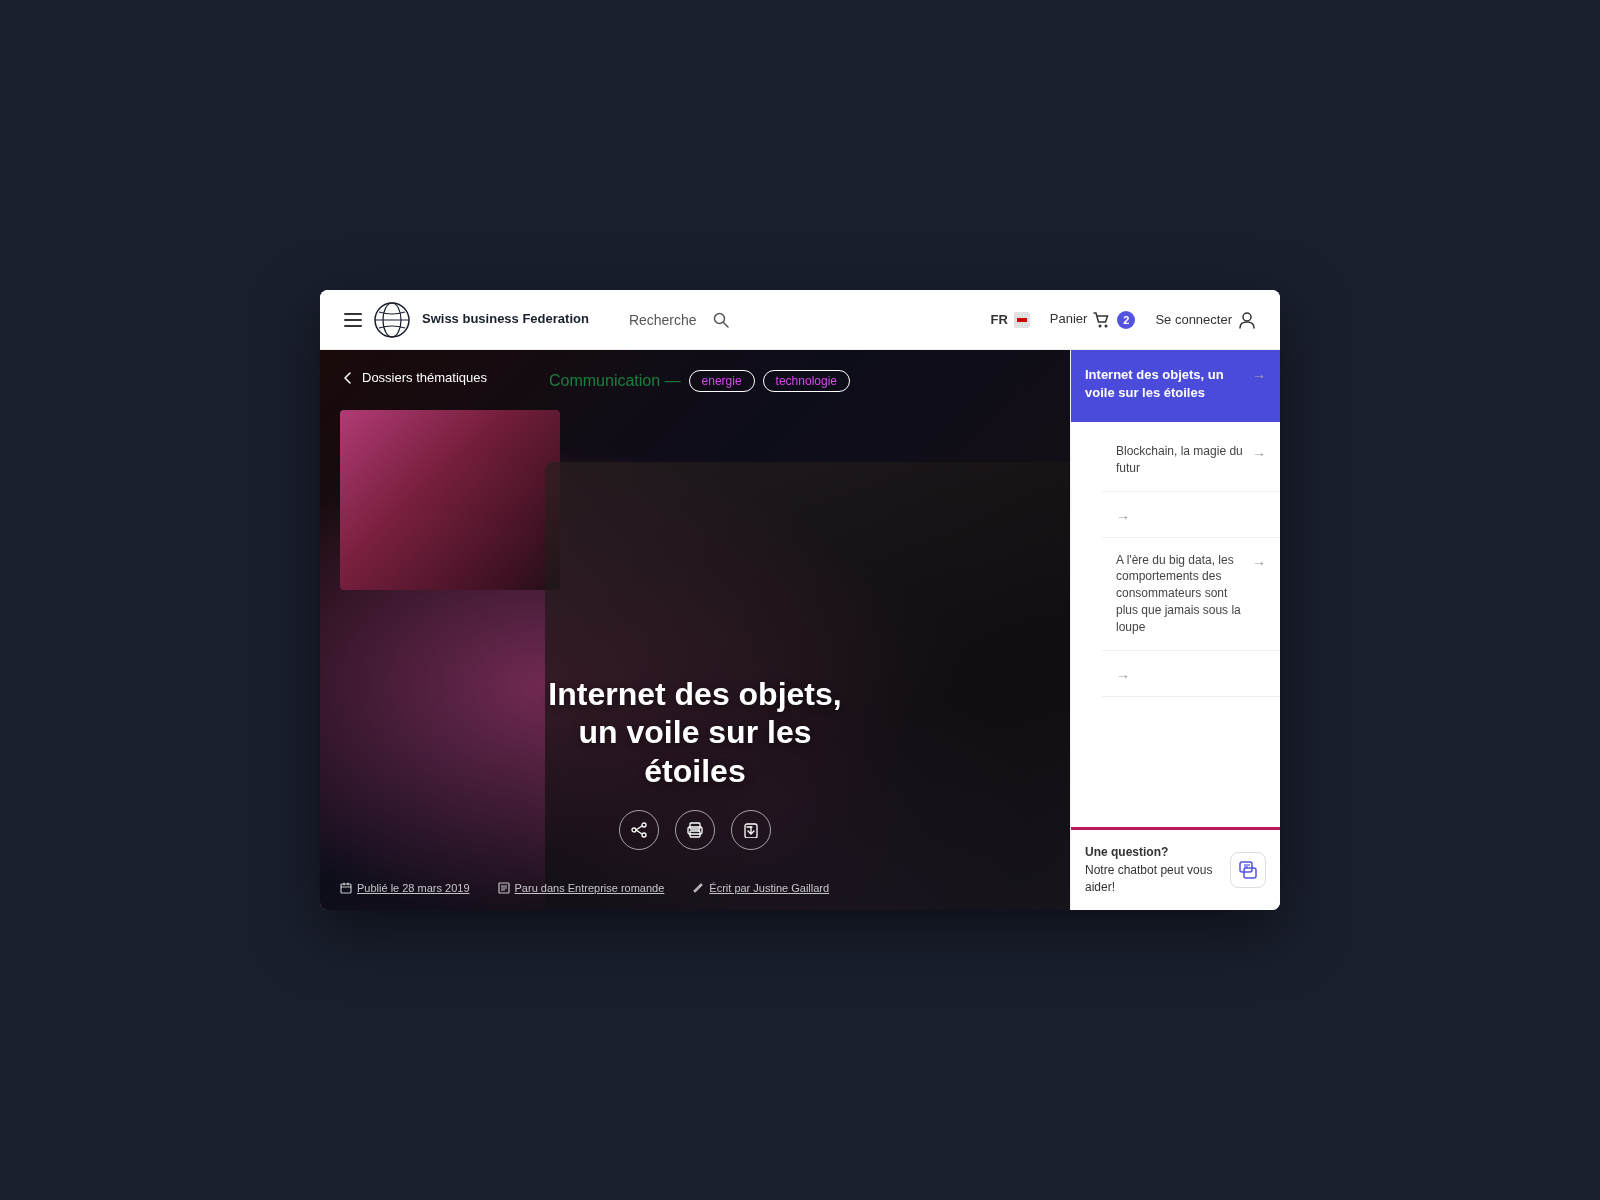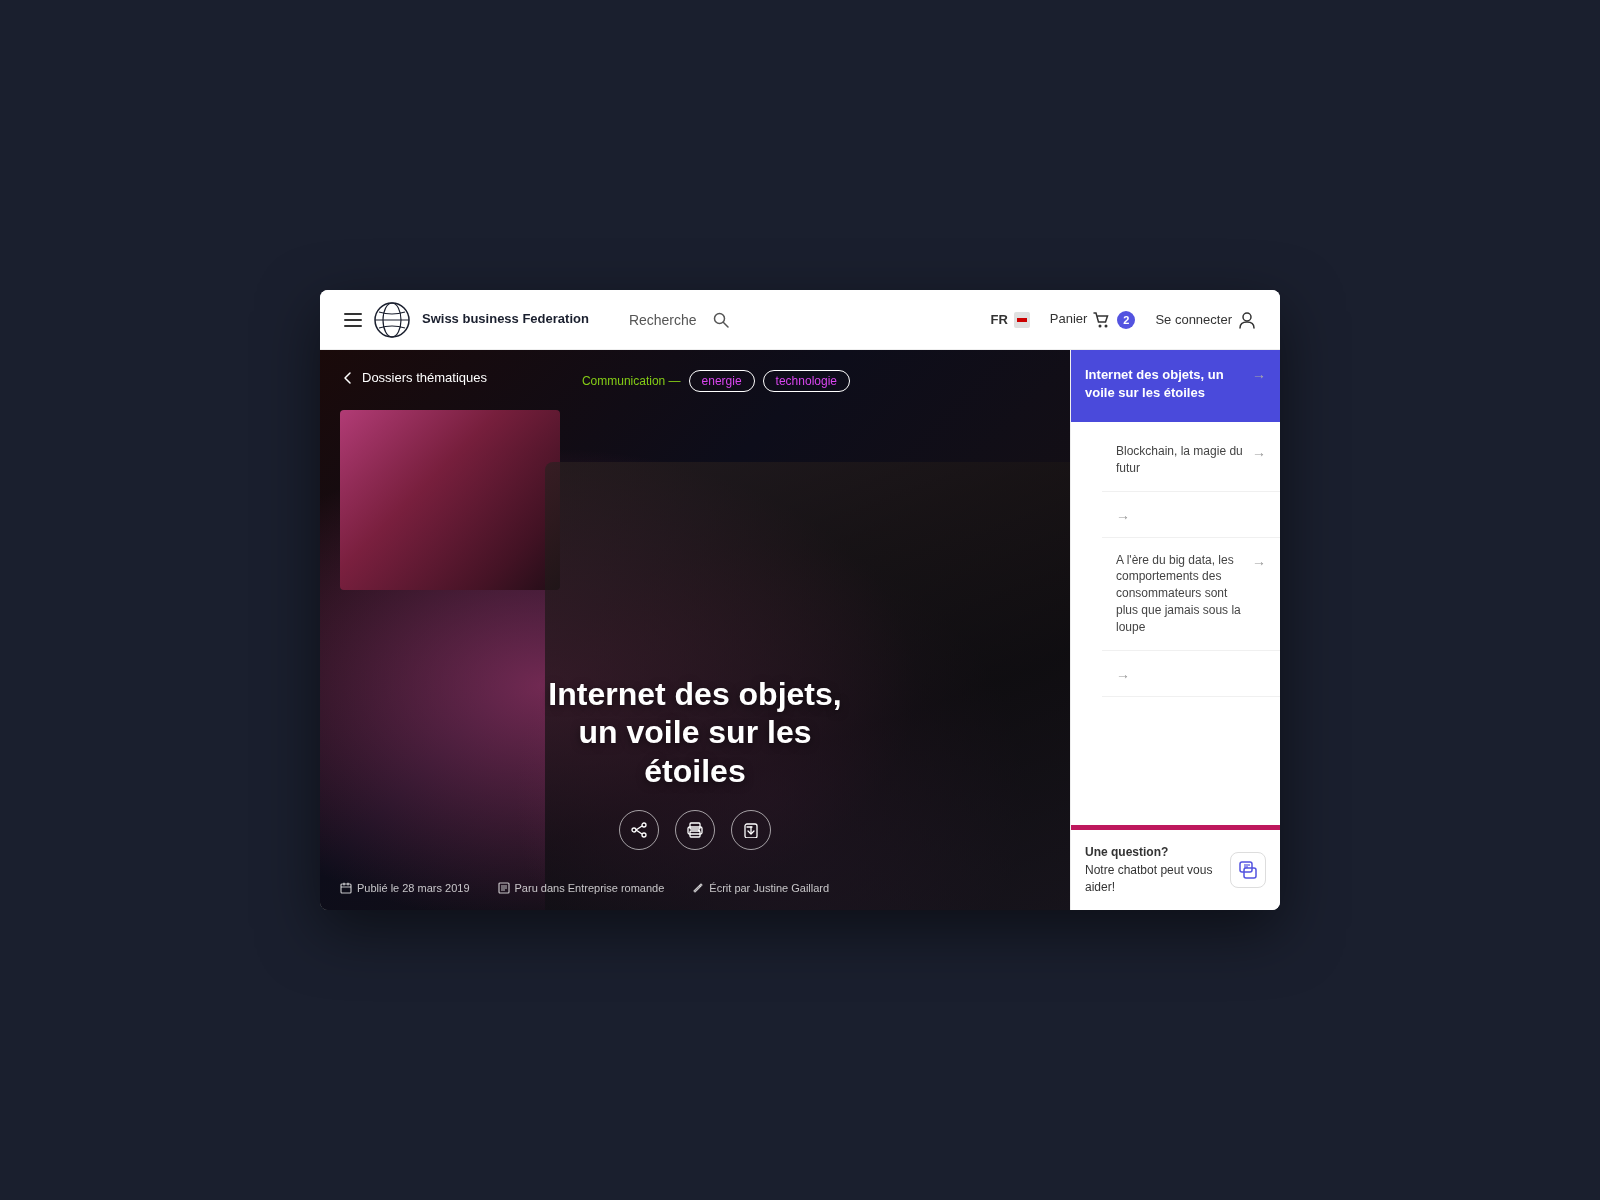--- a/index.html
+++ b/index.html
@@ -174,22 +174,22 @@
     .tags-row {
       position: absolute;
       top: 20px;
       right: 220px;
       display: flex;
       align-items: center;
       gap: 8px;
       z-index: 10;
     }
     .tag-label {
-      color: #84cc16;
-      font-size: 12px;
+      color: #15803d;
+      font-size: 16px;
     }
     .tag-pill {
       border: 1px solid #fff;
       border-radius: 20px;
       padding: 3px 12px;
       color: #d946ef;
       font-size: 12px;
       cursor: pointer;
     }
     .hero-title {
@@ -230,20 +230,21 @@
     }
     .hero-footer {
       position: absolute;
       bottom: 16px;
       left: 20px;
       display: flex;
       gap: 28px;
       color: rgba(255,255,255,0.75);
       font-size: 11px;
       z-index: 10;
+      text-decoration: underline;
     }
     .hero-footer-item {
       display: flex;
       align-items: center;
       gap: 5px;
     }
     
     .sidebar {
       width: 210px;
       background: #fff;
@@ -299,21 +300,21 @@
       flex: 1;
     }
     .arrow-icon {
       color: #999;
       font-size: 14px;
       flex-shrink: 0;
       margin-top: 1px;
     }
     .sidebar-chatbot {
       padding: 14px;
-      border-top: 5px solid #be185d;
+      border-top: 3px solid #be185d;
       display: flex;
       align-items: center;
       justify-content: space-between;
       gap: 8px;
     }
     .chatbot-text {
       font-size: 12px;
       color: #333;
       line-height: 1.4;
     }

